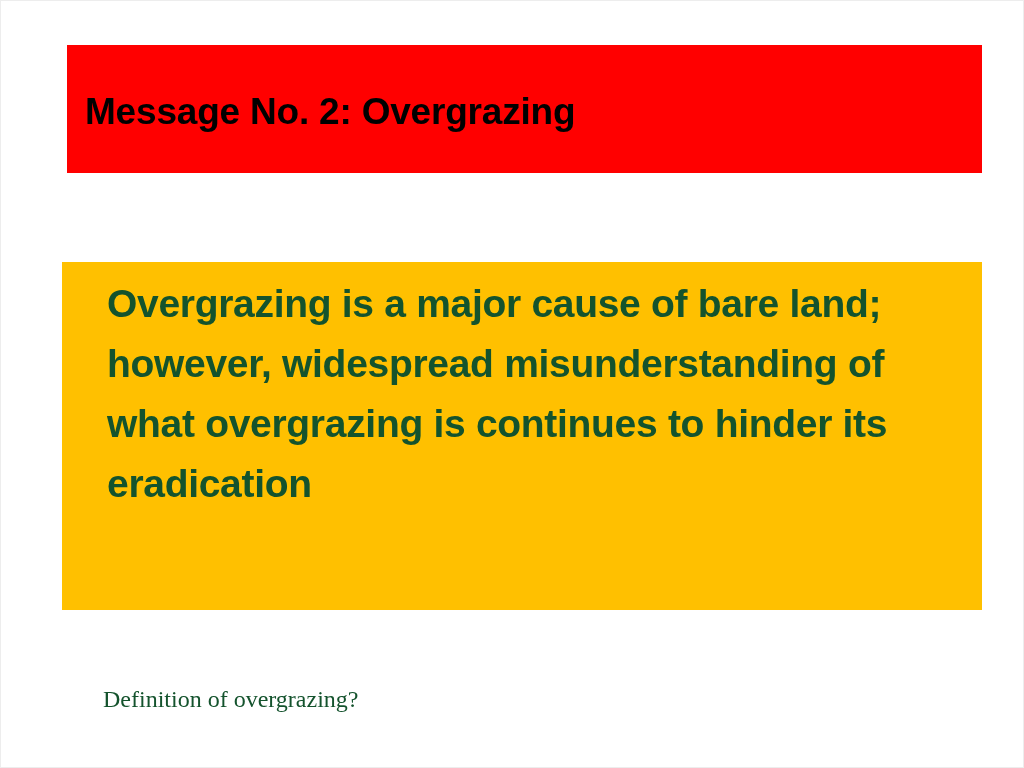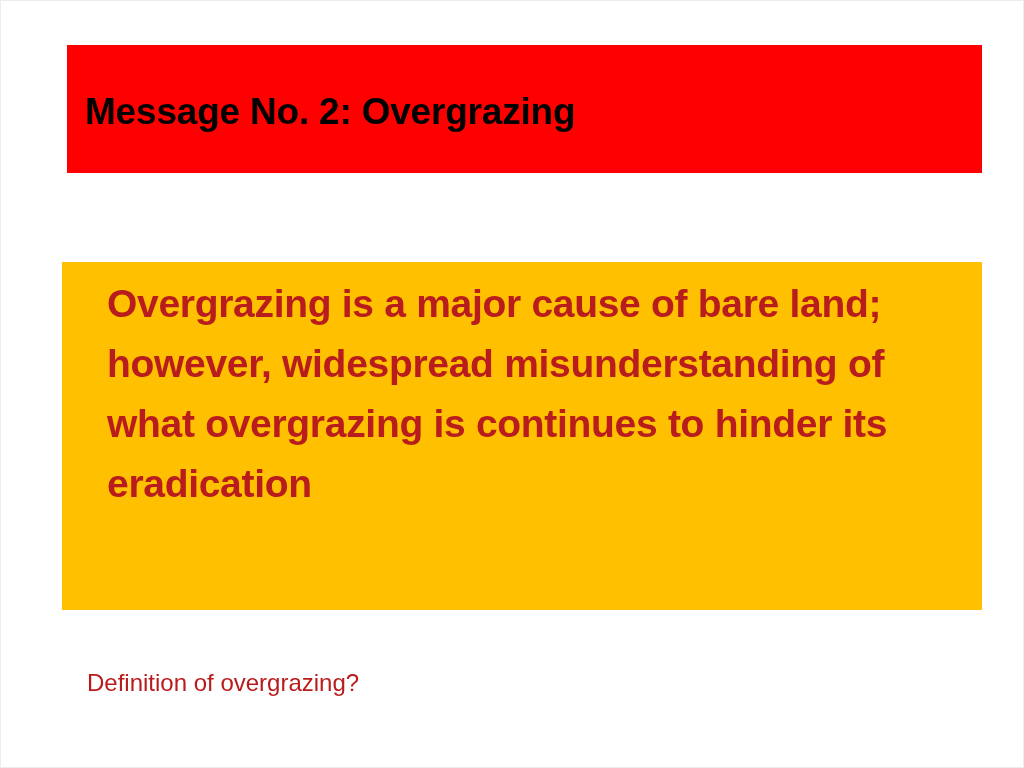--- a/index.html
+++ b/index.html
@@ -70,35 +70,35 @@
   }
   .body-text {
     position: absolute;
     left: 45px;
     top: 12px;
     right: 8px;
     margin: 0;
     font-family: "Liberation Sans", sans-serif;
     font-size: 39px;
     font-weight: bold;
-    color: #b91c1c;
+    color: #14532d;
     line-height: 60px;
     letter-spacing: -0.3px;
   }
 
   
   .caption {
     position: absolute;
     left: 87px;
     top: 668px;
-    margin: 0;
-    font-family: Liberation Sans, sans-serif;
+    margin: 16px;
+    font-family: Liberation Serif, serif;
     font-size: 24px;
     font-weight: normal;
-    color: #b91c1c;
+    color: #14532d;
     line-height: 30px;
     white-space: nowrap;
   }
 </style>
 </head>
 <body>
 
 <div class="slide">
 
   <div class="page-edge"></div>

